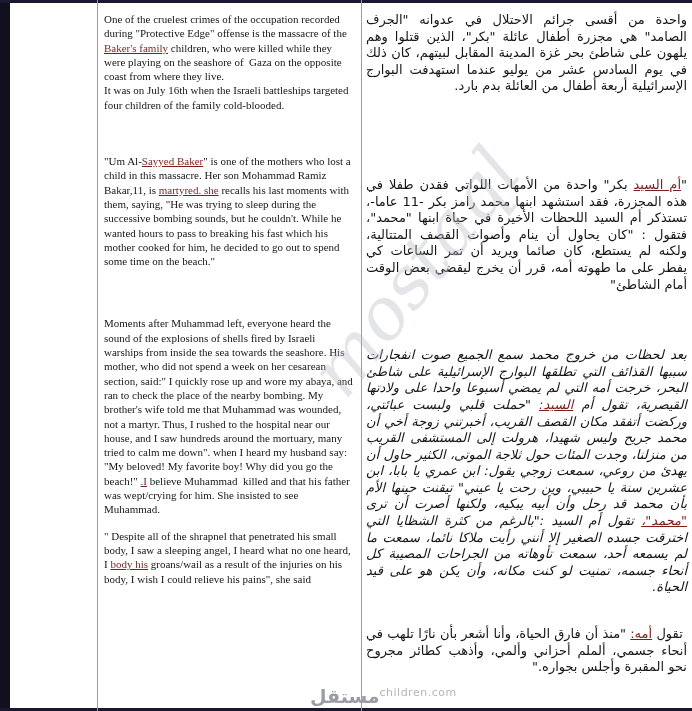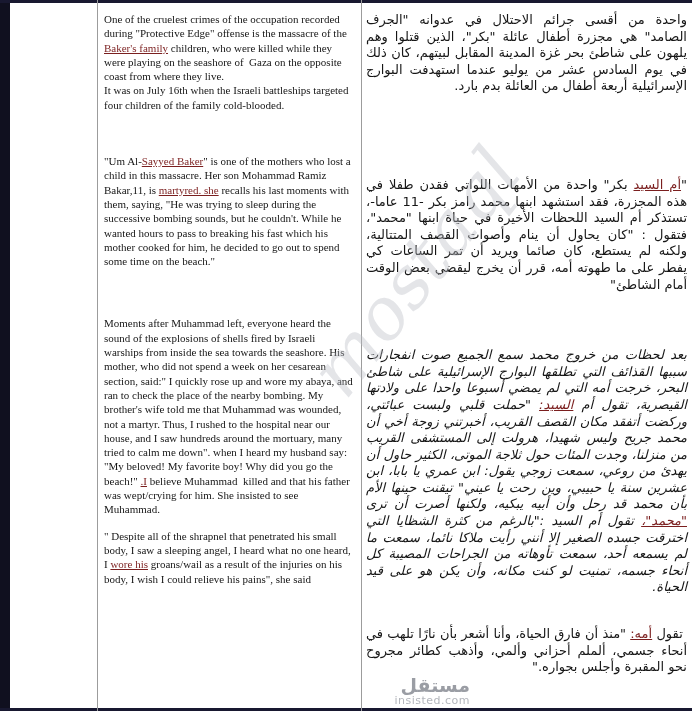--- a/index.html
+++ b/index.html
@@ -63,21 +63,21 @@
     color:#b9bcc4;
     opacity:0.38;
     text-align:center;
     pointer-events:none;
     user-select:none;
   }
   .watermark-bottom {
     position:absolute;
     left:310px; bottom:4px;
     width:160px;
-    display:flex; flex-direction:column; align-items:flex-end;
+    display:flex; flex-direction:row; align-items:flex-start;
     line-height:1.05;
     pointer-events:none;
     user-select:none;
   }
   .watermark-bottom .wm-ar {
     font-family:"DejaVu Sans", sans-serif;
     font-size:19px; font-weight:bold; color:#9a9da4;
   }
   .watermark-bottom .wm-en {
     font-family:"DejaVu Sans", sans-serif;
@@ -90,28 +90,28 @@
 <div class="left-strip"></div>
 <div class="page-frame"></div>
 <div class="divider d1"></div>
 <div class="divider d2"></div>
 
 <div class="col col-english">
     <p class="para"><span>One of the cruelest crimes of the occupation recorded during "Protective Edge" offense is the massacre of the </span><span class="ins">Baker's family</span><span> children, who were killed while they were playing on the seashore of  Gaza on the opposite coast from where they live.
 It was on July 16th when the Israeli battleships targeted four children of the family cold-blooded.</span></p>
     <p class="para"><span>"Um Al-</span><span class="ins">Sayyed Baker</span><span>" is one of the mothers who lost a child in this massacre. Her son Mohammad Ramiz Bakar,11, is </span><span class="ins">martyred. she</span><span> recalls his last moments with them, saying, "He was trying to sleep during the successive bombing sounds, but he couldn't. While he wanted hours to pass to breaking his fast which his mother cooked for him, he decided to go out to spend some time on the beach."</span></p>
     <p class="para"><span>Moments after Muhammad left, everyone heard the sound of the explosions of shells fired by Israeli warships from inside the sea towards the seashore. His mother, who did not spend a week on her cesarean section, said:" I quickly rose up and wore my abaya, and ran to check the place of the nearby bombing. My brother's wife told me that Muhammad was wounded, not a martyr. Thus, I rushed to the hospital near our house, and I saw hundreds around the mortuary, many tried to calm me down". when I heard my husband say: "My beloved! My favorite boy! Why did you go the beach!" </span><span class="ins">.I</span><span> believe Muhammad  killed and that his father was wept/crying for him. She insisted to see Muhammad.</span></p>
-    <p class="para"><span>" Despite all of the shrapnel that penetrated his small body, I saw a sleeping angel, I heard what no one heard, I </span><span class="ins">wore his</span><span> groans/wail as a result of the injuries on his body, I wish I could relieve his pains", she said</span></p>
+    <p class="para"><span>" Despite all of the shrapnel that penetrated his small body, I saw a sleeping angel, I heard what no one heard, I </span><span class="ins">body his</span><span> groans/wail as a result of the injuries on his body, I wish I could relieve his pains", she said</span></p>
   </div>
 
 <div class="col col-arabic" dir="rtl">
     <p class="para"><span>واحدة من أقسى جرائم الاحتلال في عدوانه "الجرف الصامد" هي مجزرة أطفال عائلة "بكر"، الذين قتلوا وهم يلهون على شاطئ بحر غزة المدينة المقابل لبيتهم، كان ذلك في يوم السادس عشر من يوليو عندما استهدفت البوارج الإسرائيلية أربعة أطفال من العائلة بدم بارد.</span></p>
     <p class="para"><span>"</span><span class="ins">أم السيد</span><span> بكر" واحدة من الأمهات اللواتي فقدن طفلا في هذه المجزرة، فقد استشهد ابنها محمد رامز بكر -11 عاما-، تستذكر أم السيد اللحظات الأخيرة في حياة ابنها "محمد"، فتقول : "كان يحاول أن ينام وأصوات القصف المتتالية، ولكنه لم يستطع، كان صائما ويريد أن تمر الساعات كي يفطر على ما طهوته أمه، قرر أن يخرج ليقضي بعض الوقت أمام الشاطئ"</span></p>
     <p class="para"><span>بعد لحظات من خروج محمد سمع الجميع صوت انفجارات سببها القذائف التي تطلقها البوارج الإسرائيلية على شاطئ البحر، خرجت أمه التي لم يمضي أسبوعا واحدا على ولادتها القيصرية، تقول أم </span><span class="ins">السيد:</span><span> "حملت قلبي ولبست عبائتي، وركضت أتفقد مكان القصف القريب، أخبرتني زوجة أخي أن محمد جريح وليس شهيدا، هرولت إلى المستشفى القريب من منزلنا، وجدت المئات حول ثلاجة الموتى، الكثير حاول أن يهدئ من روعي، سمعت زوجي يقول: ابن عمري يا بابا، ابن عشرين سنة يا حبيبي، وين رحت يا عيني" تيقنت حينها الأم بأن محمد قد رحل وأن أبيه يبكيه، ولكنها أصرت أن ترى </span><span class="ins">"محمد"،</span><span> تقول أم السيد :"بالرغم من كثرة الشظايا التي اخترقت جسده الصغير إلا أنني رأيت ملاكا نائما، سمعت ما لم يسمعه أحد، سمعت تأوهاته من الجراحات المصيبة كل أنحاء جسمه، تمنيت لو كنت مكانه، وأن يكن هو على قيد الحياة.</span></p>
     <p class="para"><span> تقول </span><span class="ins">أمه:</span><span> "منذ أن فارق الحياة، وأنا أشعر بأن نارًا تلهب في أنحاء جسمي، ألملم أحزاني وألمي، وأذهب كطائر مجروح نحو المقبرة وأجلس بجواره."</span></p>
   </div>
 
 <div class="watermark-diag">mostaql</div>
 
 <div class="watermark-bottom">
   <span class="wm-ar">مستقل</span>
-  <span class="wm-en">insisted.com</span>
+  <span class="wm-en">children.com</span>
 </div>
 
 </body></html>

